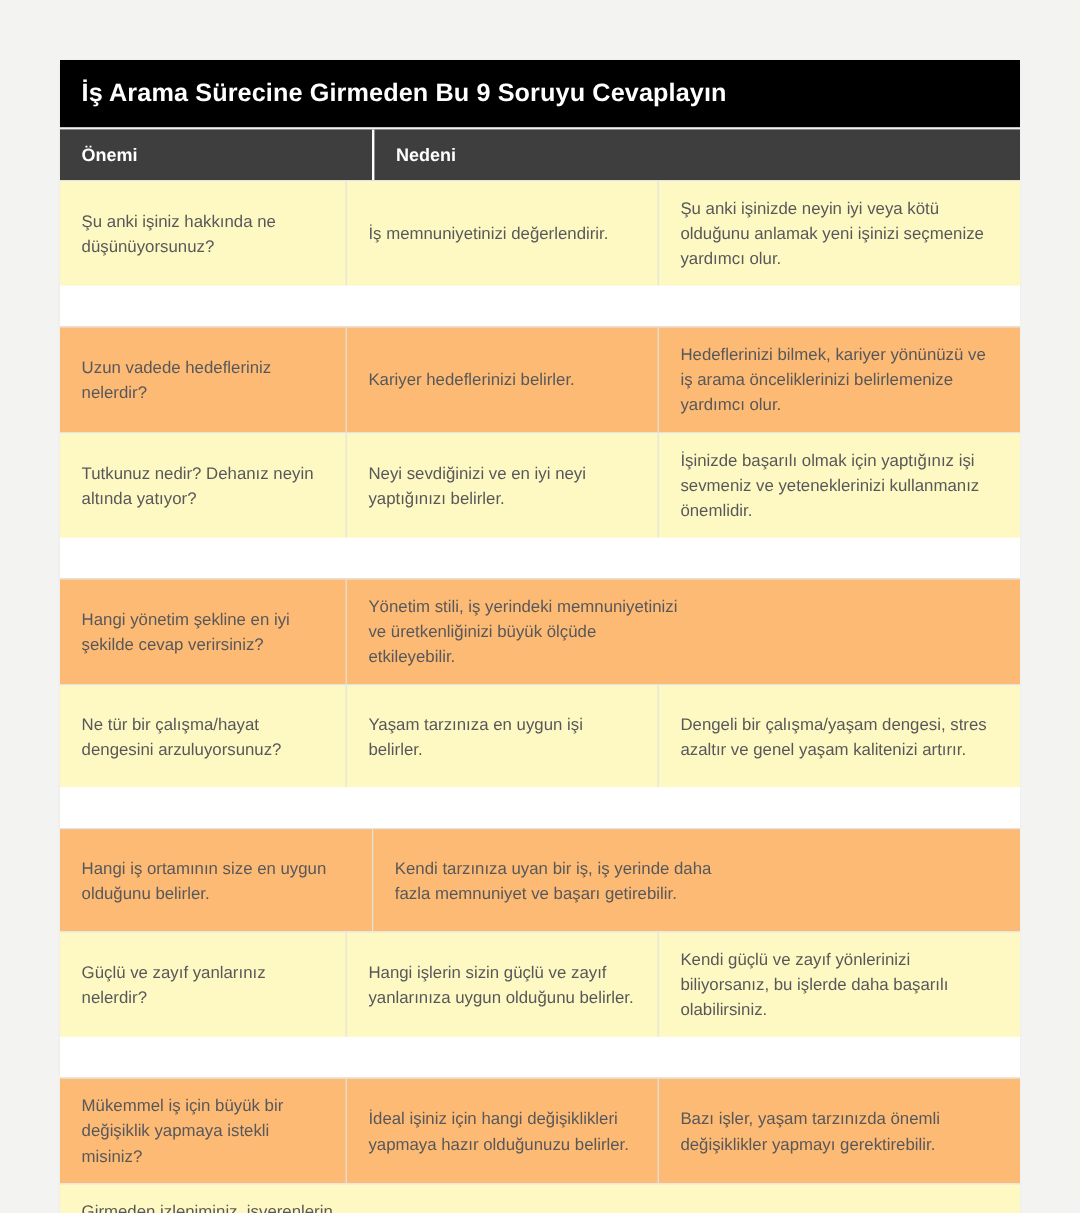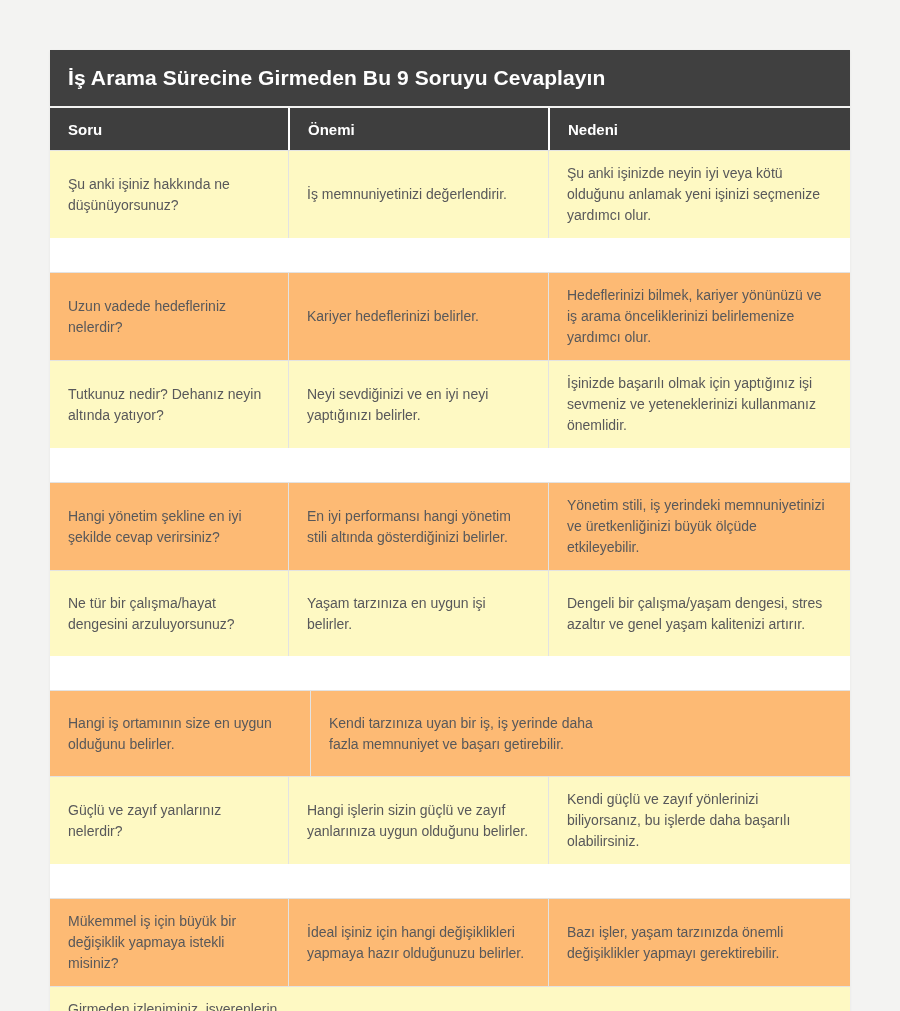--- a/index.html
+++ b/index.html
@@ -15,21 +15,21 @@
     width: 900px;
     height: 1011px;
     padding: 50px 50px 0 50px;
   }
   .card {
     width: 800px;
     background: #ffffff;
     box-shadow: 0 1px 3px rgba(0,0,0,0.06);
   }
   .title-bar {
-    background: #404040;
+    background: #000000;
     height: 58px;
     display: flex;
     align-items: center;
     padding: 0 18px;
     border-bottom: 2px solid #f3f3f2;
   }
   .title-bar h1 {
     color: #ffffff;
     font-size: 21px;
     font-weight: 700;
@@ -78,21 +78,20 @@
 </style>
 </head>
 <body>
 
 <div class="page">
   <div class="card">
     <div class="title-bar">
       <h1>İş Arama Sürecine Girmeden Bu 9 Soruyu Cevaplayın</h1>
     </div>
     <div class="col-header">
-      <div class="hcell c1">Soru</div>
       <div class="hcell c2">Önemi</div>
       <div class="hcell c3">Nedeni</div>
     </div>
     <div id="table-body">
         <div class="trow">
           <div class="tcell c1">
             <span>Şu anki işiniz hakkında ne düşünüyorsunuz?</span>
           </div>
           <div class="tcell c2">
             <span>İş memnuniyetinizi değerlendirir.</span>
@@ -119,23 +118,20 @@
           <div class="tcell c2">
             <span>Neyi sevdiğinizi ve en iyi neyi yaptığınızı belirler.</span>
           </div>
           <div class="tcell c3">
             <span>İşinizde başarılı olmak için yaptığınız işi sevmeniz ve yeteneklerinizi kullanmanız önemlidir.</span>
           </div>
         </div>
         <div class="trow alt">
           <div class="tcell c1">
             <span>Hangi yönetim şekline en iyi şekilde cevap verirsiniz?</span>
-          </div>
-          <div class="tcell c2">
-            <span>En iyi performansı hangi yönetim stili altında gösterdiğinizi belirler.</span>
           </div>
           <div class="tcell c3">
             <span>Yönetim stili, iş yerindeki memnuniyetinizi ve üretkenliğinizi büyük ölçüde etkileyebilir.</span>
           </div>
         </div>
         <div class="trow">
           <div class="tcell c1">
             <span>Ne tür bir çalışma/hayat dengesini arzuluyorsunuz?</span>
           </div>
           <div class="tcell c2">

